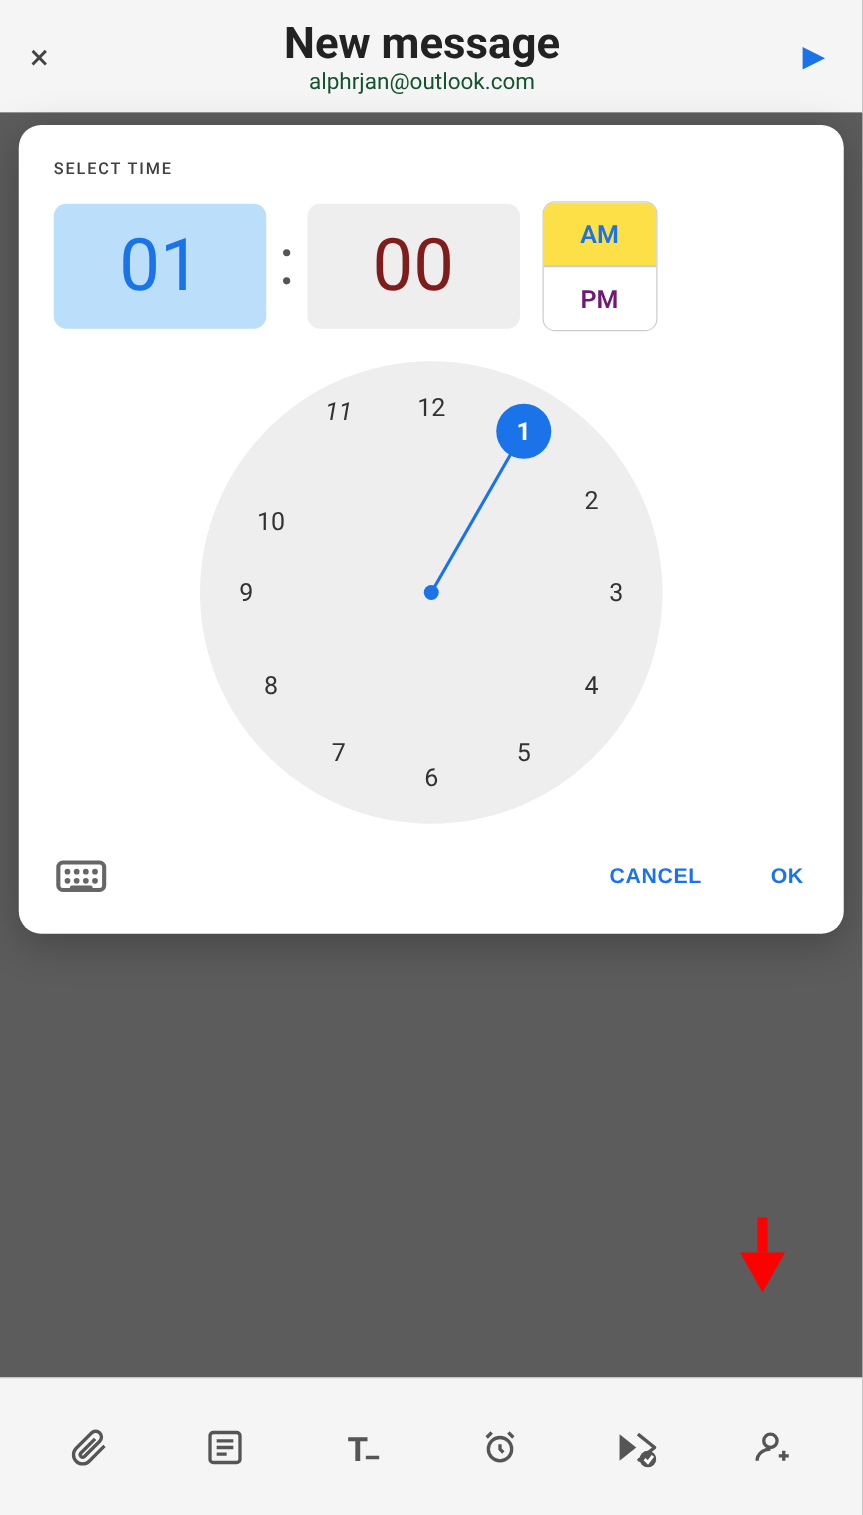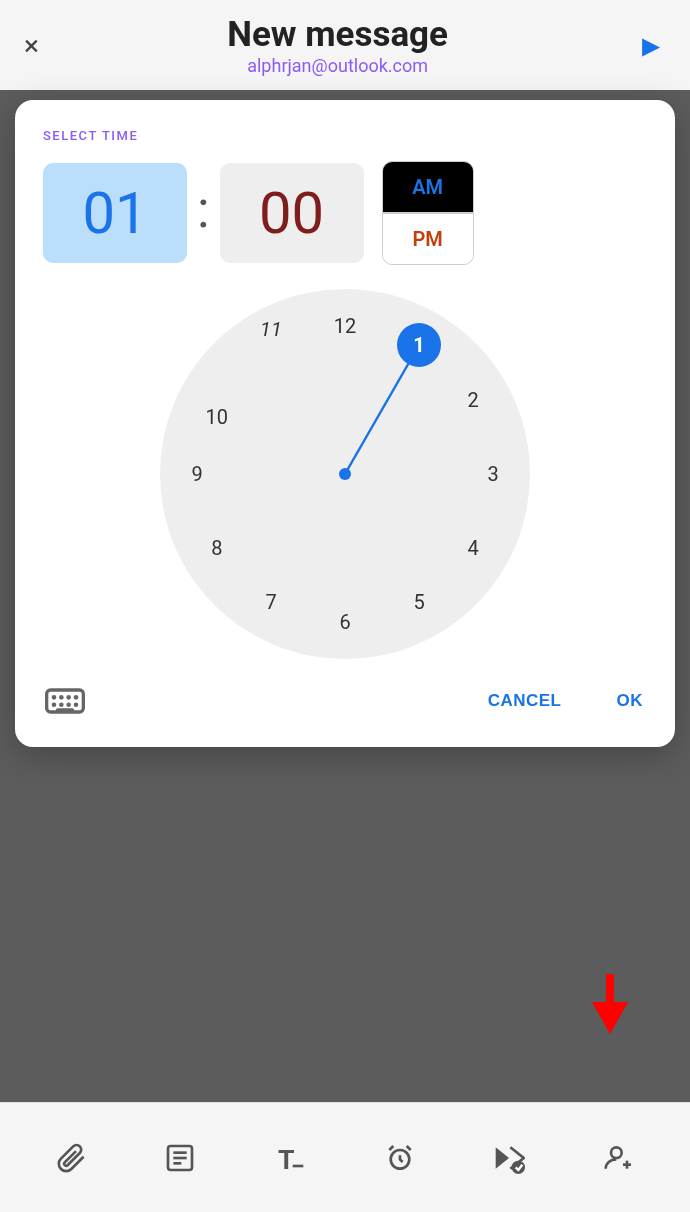--- a/index.html
+++ b/index.html
@@ -26,21 +26,21 @@
       flex-direction: column;
       align-items: center;
     }
     .top-bar-title {
       font-size: 35px;
       font-weight: 700;
       color: #222;
     }
     .top-bar-subtitle {
       font-size: 18px;
-      color: #8b5cf6;
+      color: #14532d;
     }
     .close-icon {
       font-size: 28px;
       color: #444;
       cursor: pointer;
     }
     .send-icon {
       color: #1a73e8;
       font-size: 30px;
       cursor: pointer;
@@ -66,35 +66,35 @@
       border-radius: 18px;
       width: 100%;
       max-width: 660px;
       padding: 28px 28px 24px 28px;
       box-shadow: 0 8px 32px rgba(0,0,0,0.25);
     }
 
     .select-time-label {
       font-size: 13px;
       letter-spacing: 1.5px;
-      color: #8b5cf6;
+      color: #404040;
       margin-bottom: 18px;
       font-weight: 500;
     }
 
     
     .time-row {
       display: flex;
       align-items: center;
       gap: 0;
       margin-bottom: 24px;
     }
     .time-box {
       border-radius: 10px;
-      width: 144px;
+      width: 170px;
       height: 100px;
       display: flex;
       align-items: center;
       justify-content: center;
       font-size: 58px;
       font-weight: 400;
       cursor: pointer;
     }
     .time-box.active {
       background: #bbdefb;
@@ -123,26 +123,26 @@
       width: 90px;
       height: 50px;
       display: flex;
       align-items: center;
       justify-content: center;
       font-size: 20px;
       font-weight: 600;
       cursor: pointer;
     }
     .ampm-btn.selected {
-      background: #000000;
+      background: #fde047;
       color: #1a73e8;
     }
     .ampm-btn.unselected {
       background: #fff;
-      color: #c2410c;
+      color: #701a75;
     }
     .ampm-divider {
       height: 1.5px;
       background: #ccc;
     }
 
     
     .clock-container {
       display: flex;
       justify-content: center;

